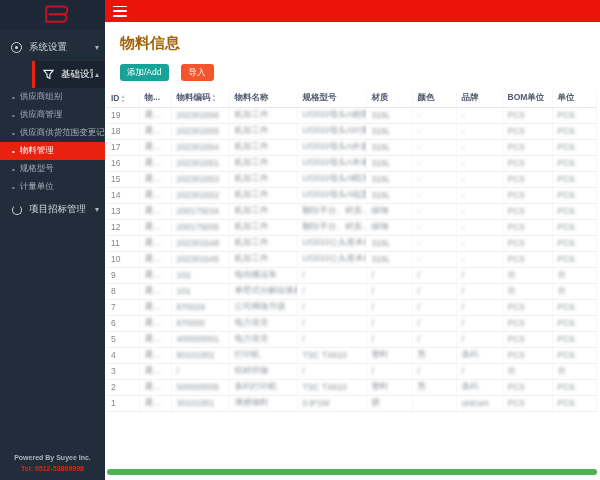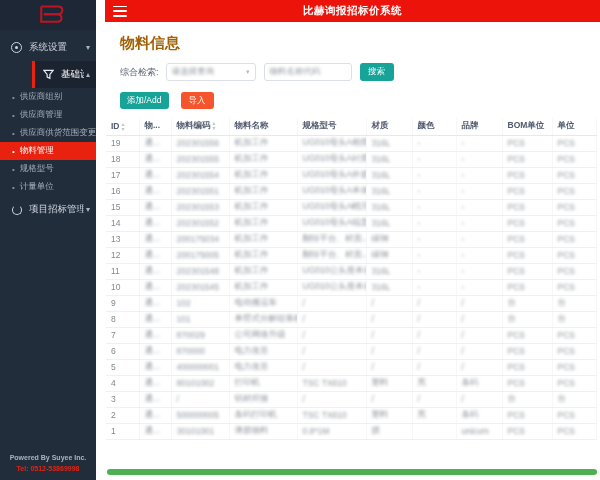--- a/index.html
+++ b/index.html
@@ -1,20 +1,20 @@
 <!DOCTYPE html>
 <html><head>
 <meta charset="utf-8">
 <style>
   html,body{margin:0;padding:0;background:#fff;}
   body{width:600px;height:480px;position:relative;overflow:hidden;
        font-family:"Liberation Sans","DejaVu Sans",sans-serif;-webkit-font-smoothing:antialiased;}
 
   
-  .sidebar{position:absolute;left:0;top:0;width:96px;height:480px;background:#222d3c;z-index:5;}
+  .sidebar{position:absolute;left:0;top:0;width:105px;height:480px;background:#222d3c;z-index:5;}
   .logo-box{height:30px;display:flex;align-items:center;justify-content:center;background:#1d2735;}
   .menu{margin-top:4px;}
   .menu-item{height:27px;display:flex;align-items:center;padding:0 6px 0 10px;color:#cfd7e0;
              font-size:9.5px;cursor:pointer;position:relative;}
   .menu-item .mi-icon{width:13px;height:13px;margin-right:6px;display:inline-flex;
                       align-items:center;justify-content:center;flex:none;}
   .menu-item .mi-label{flex:1;white-space:nowrap;overflow:hidden;}
   .menu-item .caret{font-size:8px;color:#aab4c0;margin-left:2px;}
   .menu-item.expanded{background:#1a232f;color:#fff;border-left:3px solid #e8220e;padding-left:7px;margin-left:32px;}
   .submenu .sub-item{height:18px;display:flex;align-items:center;padding-left:12px;
@@ -145,37 +145,25 @@
     <div class="f2">Tel: 0512-53869998</div>
   </div>
 </div>
 
 <div class="topbar">
   <div class="hamburger">
       <i></i>
       <i></i>
       <i></i>
     </div>
-  <div class="topbar-title">比赫询报招标价系统</div>
 </div>
 
 <div class="main">
   <div class="page-title">物料信息</div>
 
-  <div class="search-row">
-    <span class="search-label">综合检索:</span>
-    <div class="sel-box">
-      <span class="redacted">请选择查询</span>
-      <span class="sel-caret">▾</span>
-    </div>
-    <div class="inp-box">
-      <span class="redacted">物料名称代码</span>
-    </div>
-    <button class="btn btn-teal btn-search">搜索</button>
-  </div>
 
   <div class="toolbar">
     <button class="btn btn-teal btn-add">添加/Add</button>
     <button class="btn btn-orange btn-import">导入</button>
   </div>
 
   <div class="table-wrap">
     <table>
       <colgroup id="cols">
           <col style="width:33px">

